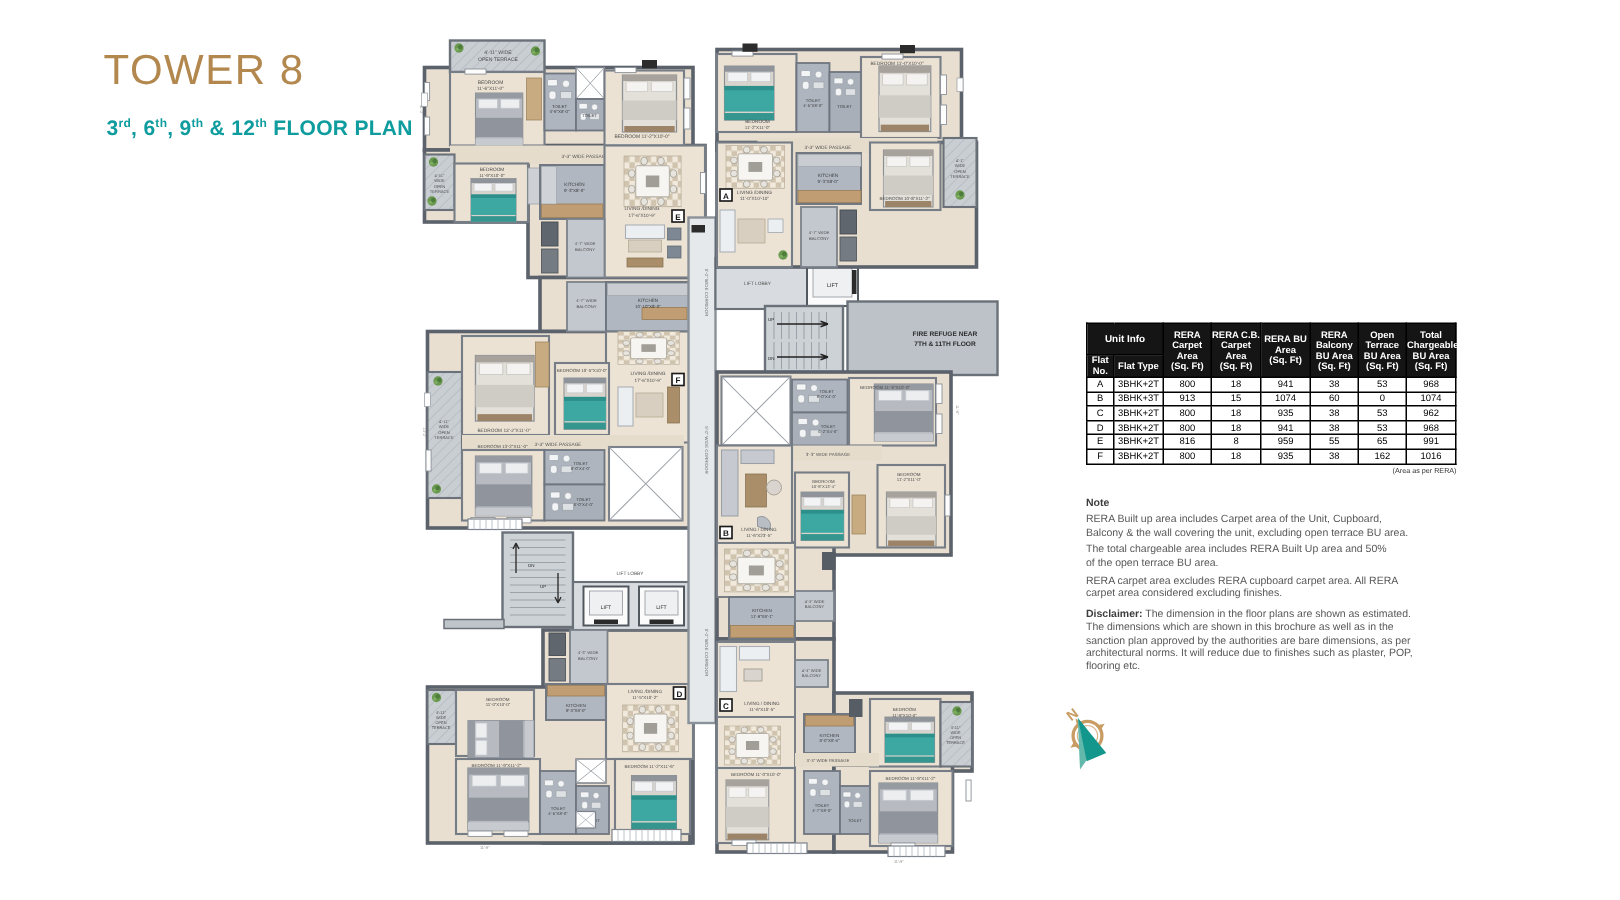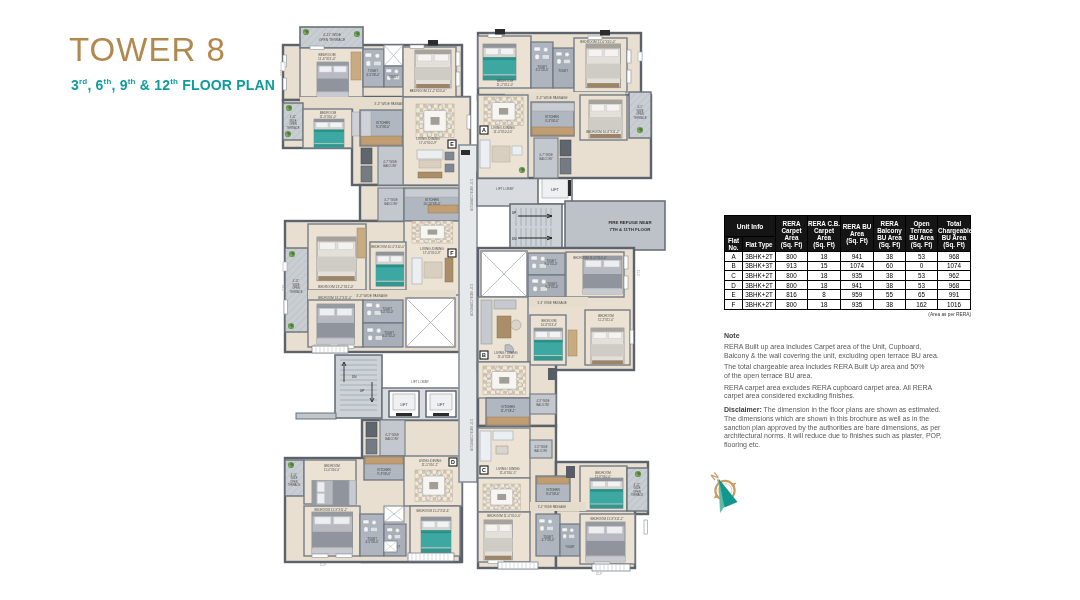--- a/index.html
+++ b/index.html
@@ -1,18 +1,18 @@
 <!DOCTYPE html>
 <html><head>
 <meta charset="utf-8">
 <style>
   html,body{margin:0;padding:0;}
   body{width:1080px;height:600px;background:#ffffff;font-family:"Liberation Sans",sans-serif;position:relative;overflow:hidden;}
   .abs{position:absolute;}
-  #title{left:69px;top:31px;color:#b2884e;font-size:33px;letter-spacing:1px;font-weight:400;}
+  #title{left:69px;top:31px;color:#b2884e;font-size:28px;letter-spacing:1px;font-weight:400;}
   #subtitle{left:71px;top:77px;color:#0f9c9e;font-size:14px;font-weight:700;letter-spacing:0.2px;}
   #subtitle sup{font-size:8px;}
   table.area{border-collapse:collapse;table-layout:fixed;}
   table.area td,table.area th{border:1px solid #000;padding:0;text-align:center;vertical-align:middle;}
   .hd{background:#151515;color:#fff;font-weight:700;}
   .note,.disc{color:#585858;font-size:7px;line-height:1.26;width:240px;}
   .note b,.disc b{color:#3d3d3d;}
 </style>
 </head>
 <body>

